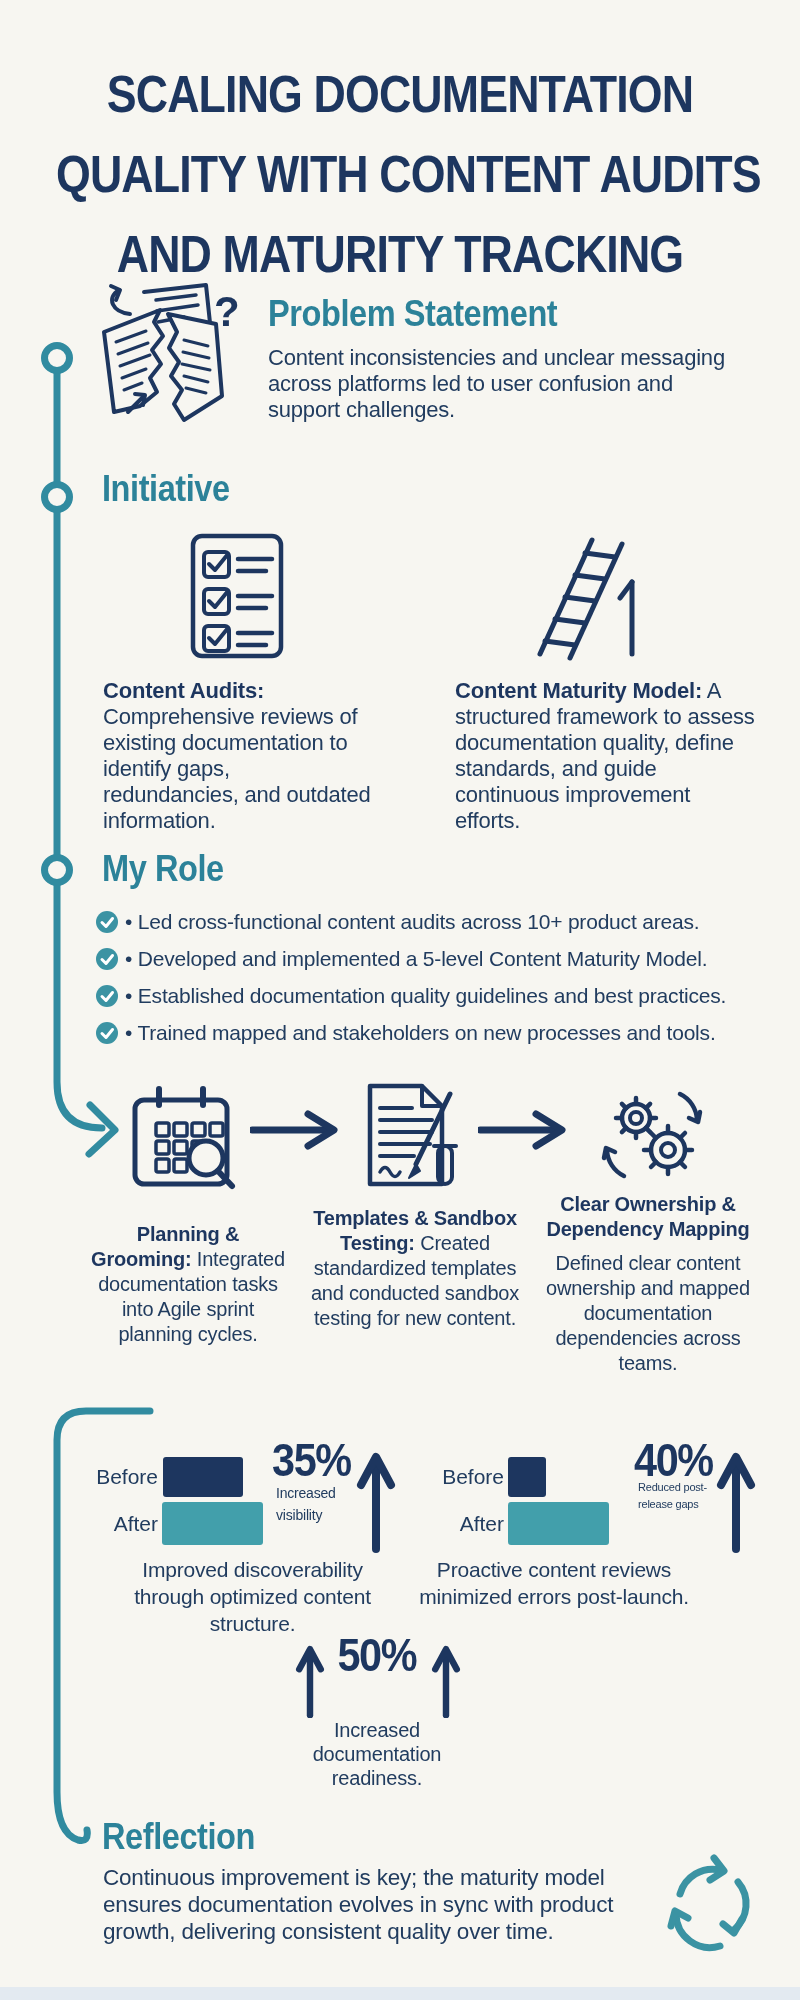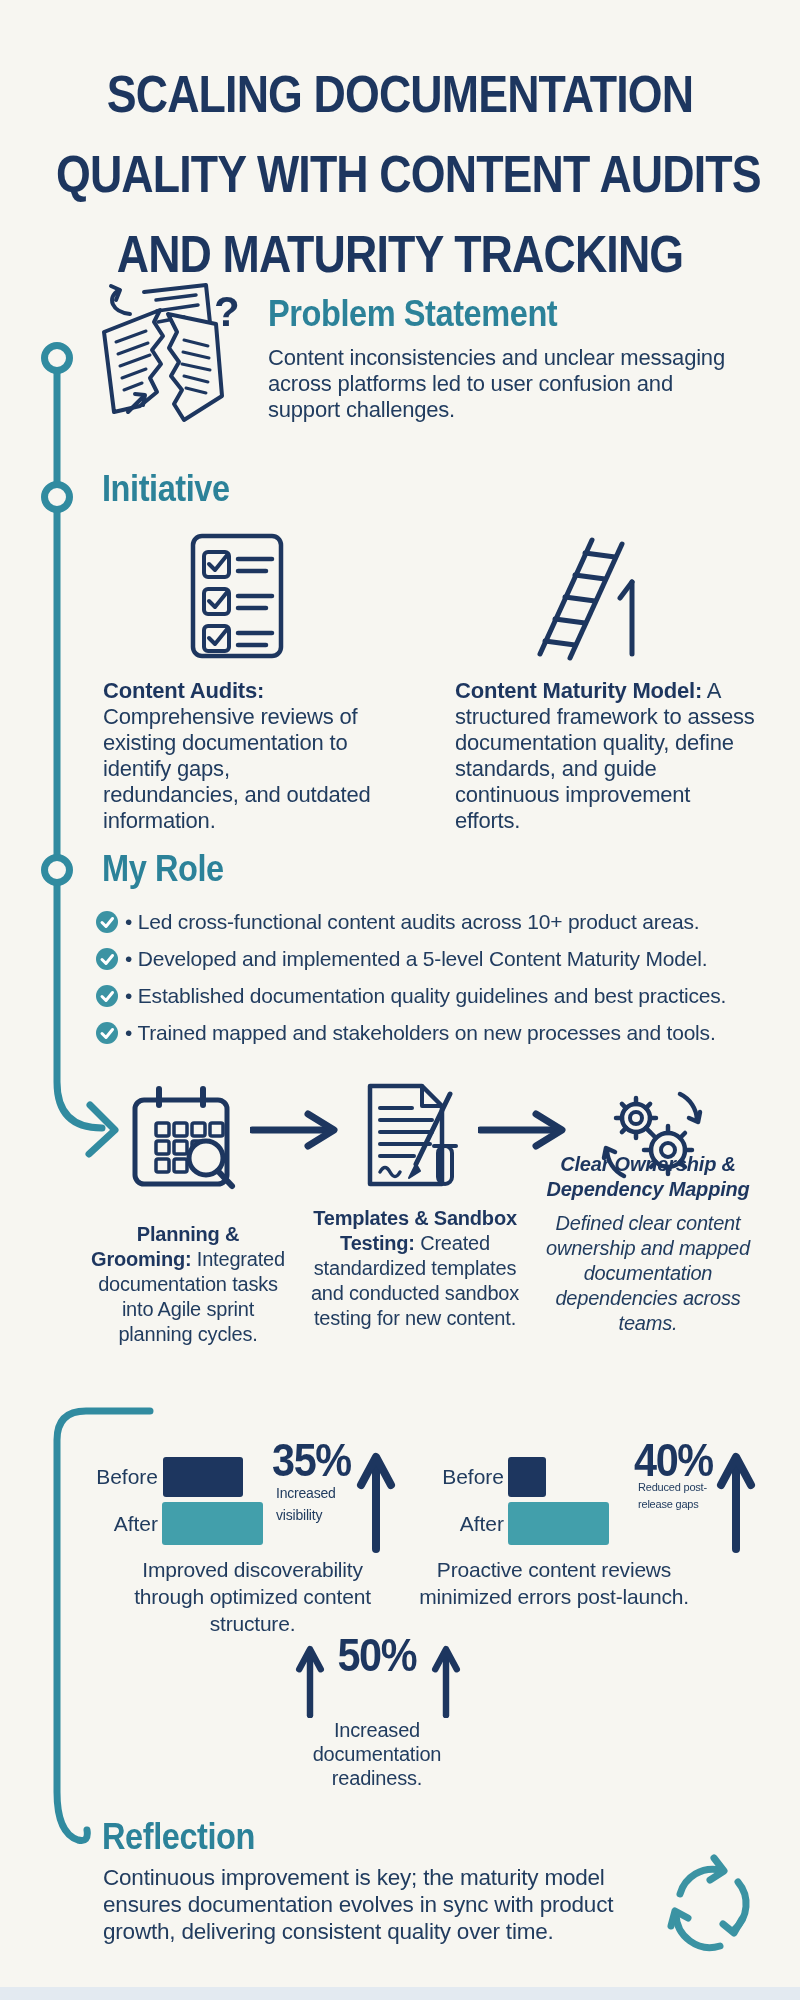--- a/index.html
+++ b/index.html
@@ -227,21 +227,21 @@
       <path d="M15 66 L6 62 L4 72" stroke-width="4.5"></path>
     </g>
   </svg>
 
   <div class="abs step-text" style="left:90px;top:1222px;width:196px;">
     <b>Planning &amp; Grooming:</b><span class="step-body"> Integrated documentation tasks into Agile sprint planning cycles.</span>
   </div>
   <div class="abs step-text" style="left:306px;top:1206px;width:218px;">
     <b>Templates &amp; Sandbox Testing:</b><span class="step-body"> Created standardized templates and conducted sandbox testing for new content.</span>
   </div>
-  <div class="abs step-text step-stacked" style="left:545px;top:1152px;width:206px;font-style:italic;">
+  <div class="abs step-text step-stacked" style="left:545px;top:1192px;width:206px;">
     <b>Clear Ownership &amp; Dependency Mapping</b><span class="step-body">Defined clear content ownership and mapped documentation dependencies across teams.</span>
   </div>
 
   <div class="abs bar-label" style="left:70px;top:1465px;width:88px;">Before</div>
   <div class="abs bar" style="left: 163px; top: 1457px; height: 40px; background: rgb(29, 54, 95); width: 80px;"></div>
   <div class="abs bar-label" style="left:70px;top:1512px;width:88px;">After</div>
   <div class="abs bar" style="left: 162px; top: 1502px; height: 43px; background: rgb(66, 159, 171); width: 101px;"></div>
   <div class="abs pct" style="left:272px;top:1433px;">35%</div>
   <div class="abs pct-note" style="left:276px;top:1482px;width:100px;">Increased visibility</div>
   <svg class="abs" style="left:356px;top:1447px;" width="40" height="106" viewBox="0 0 40 106">

